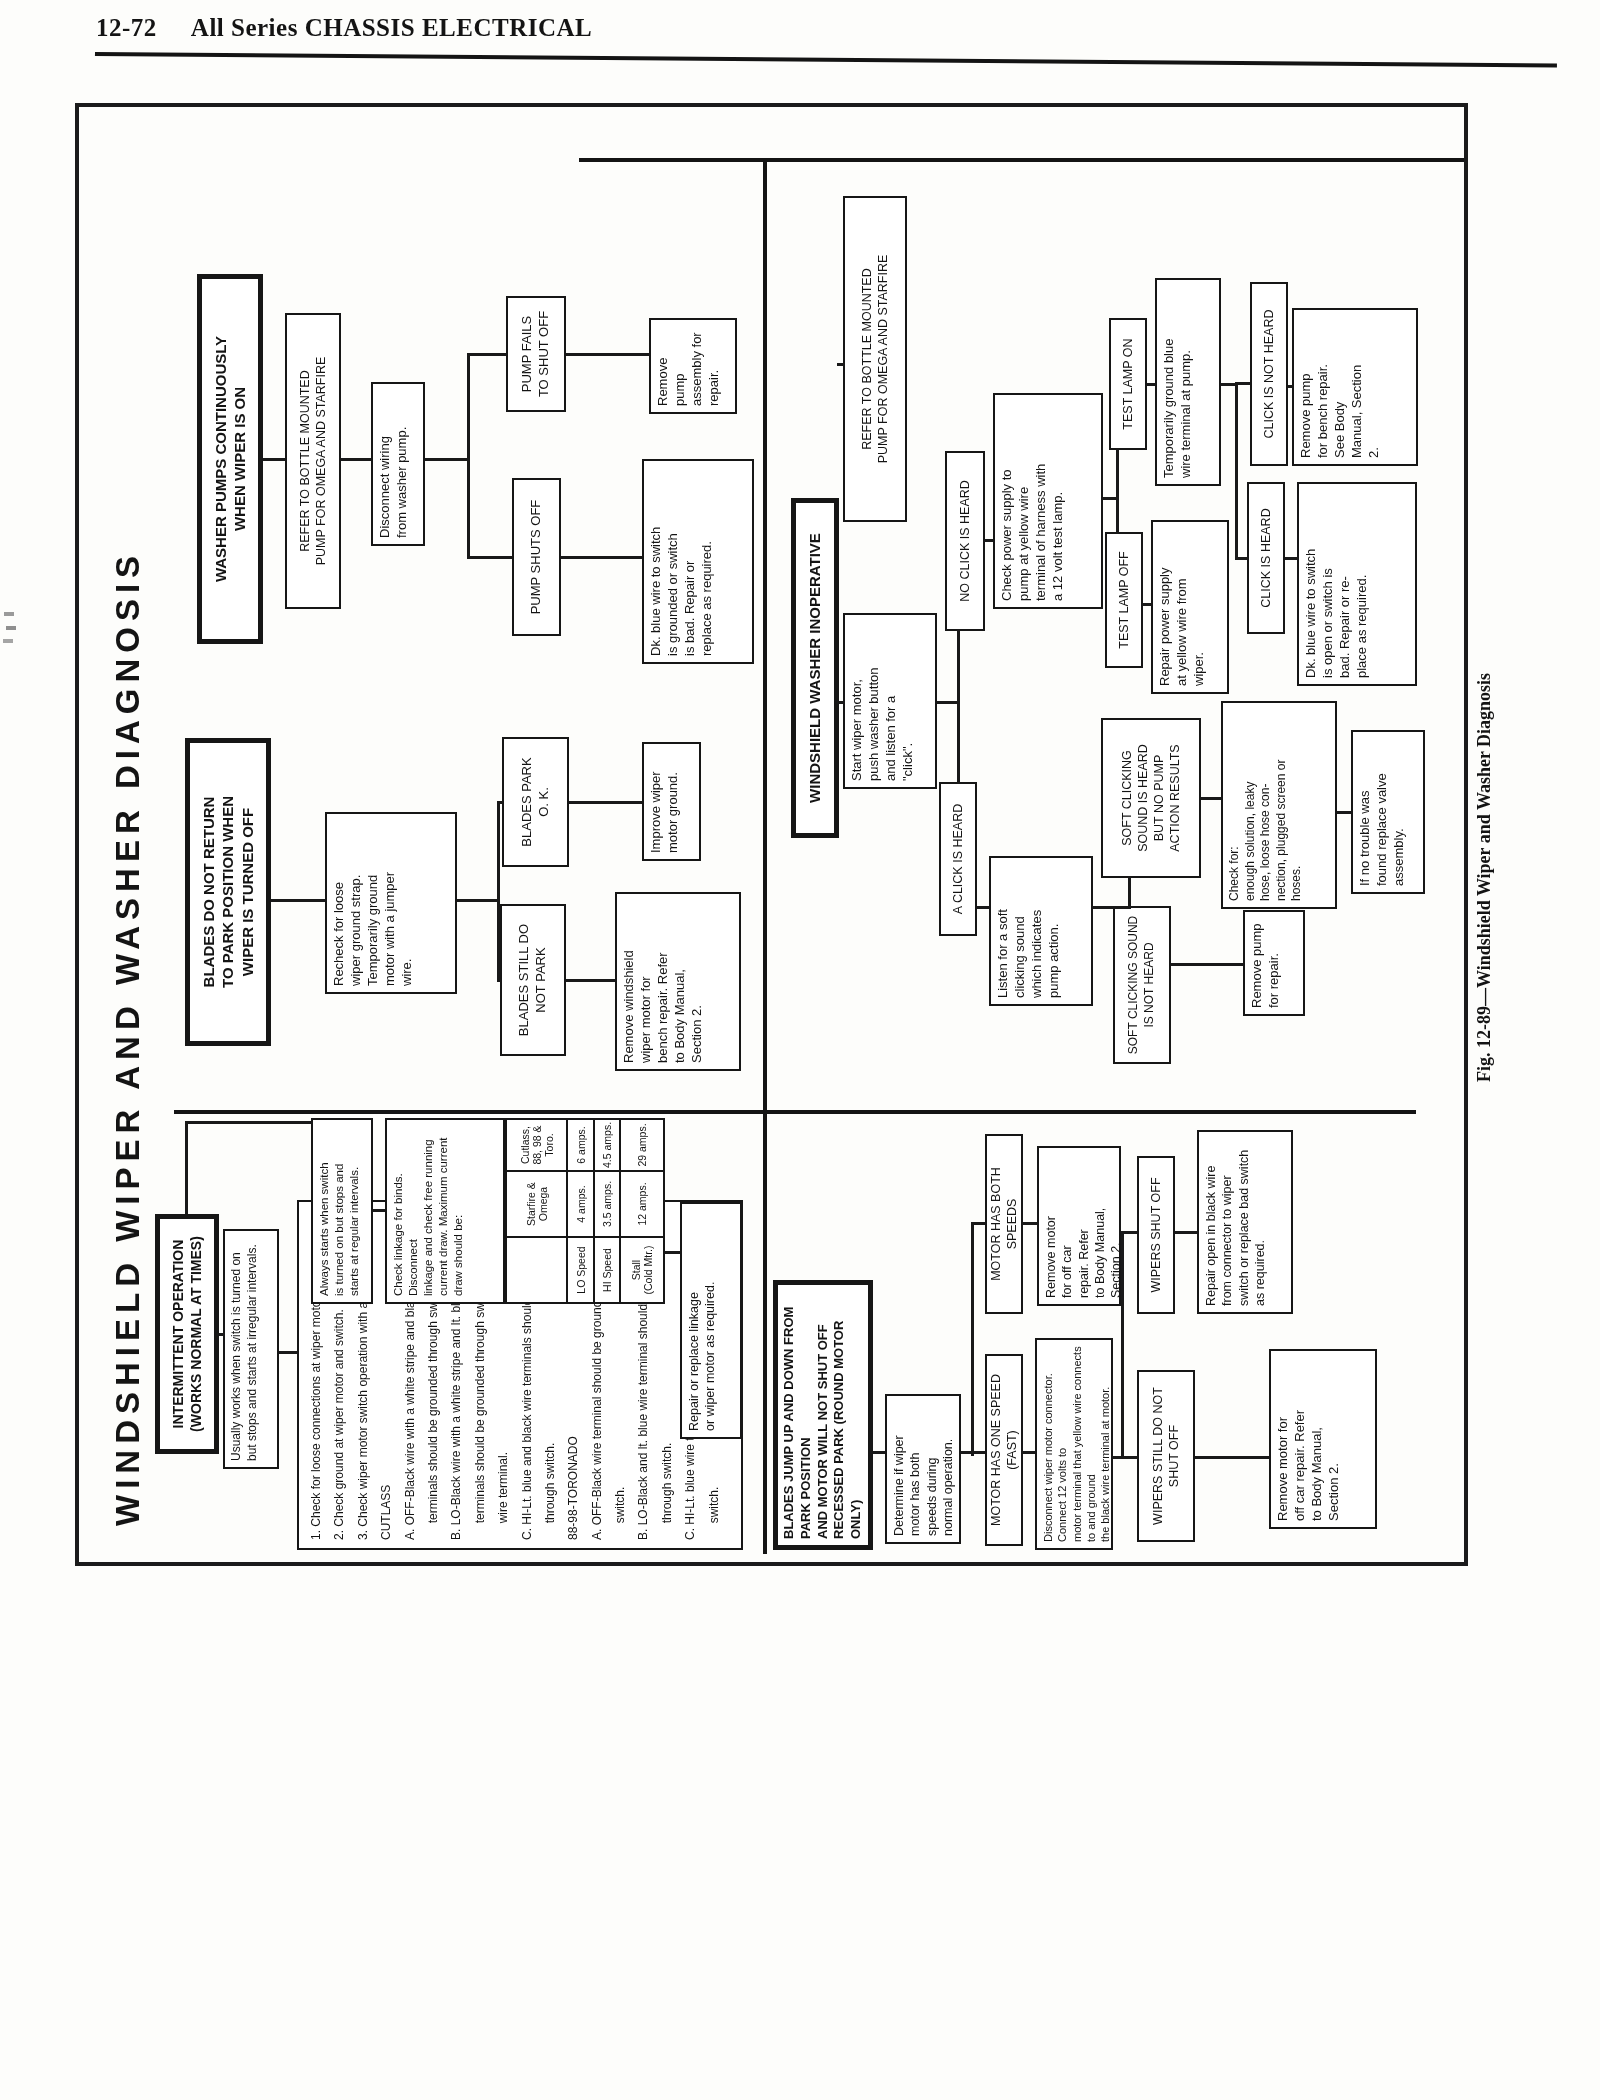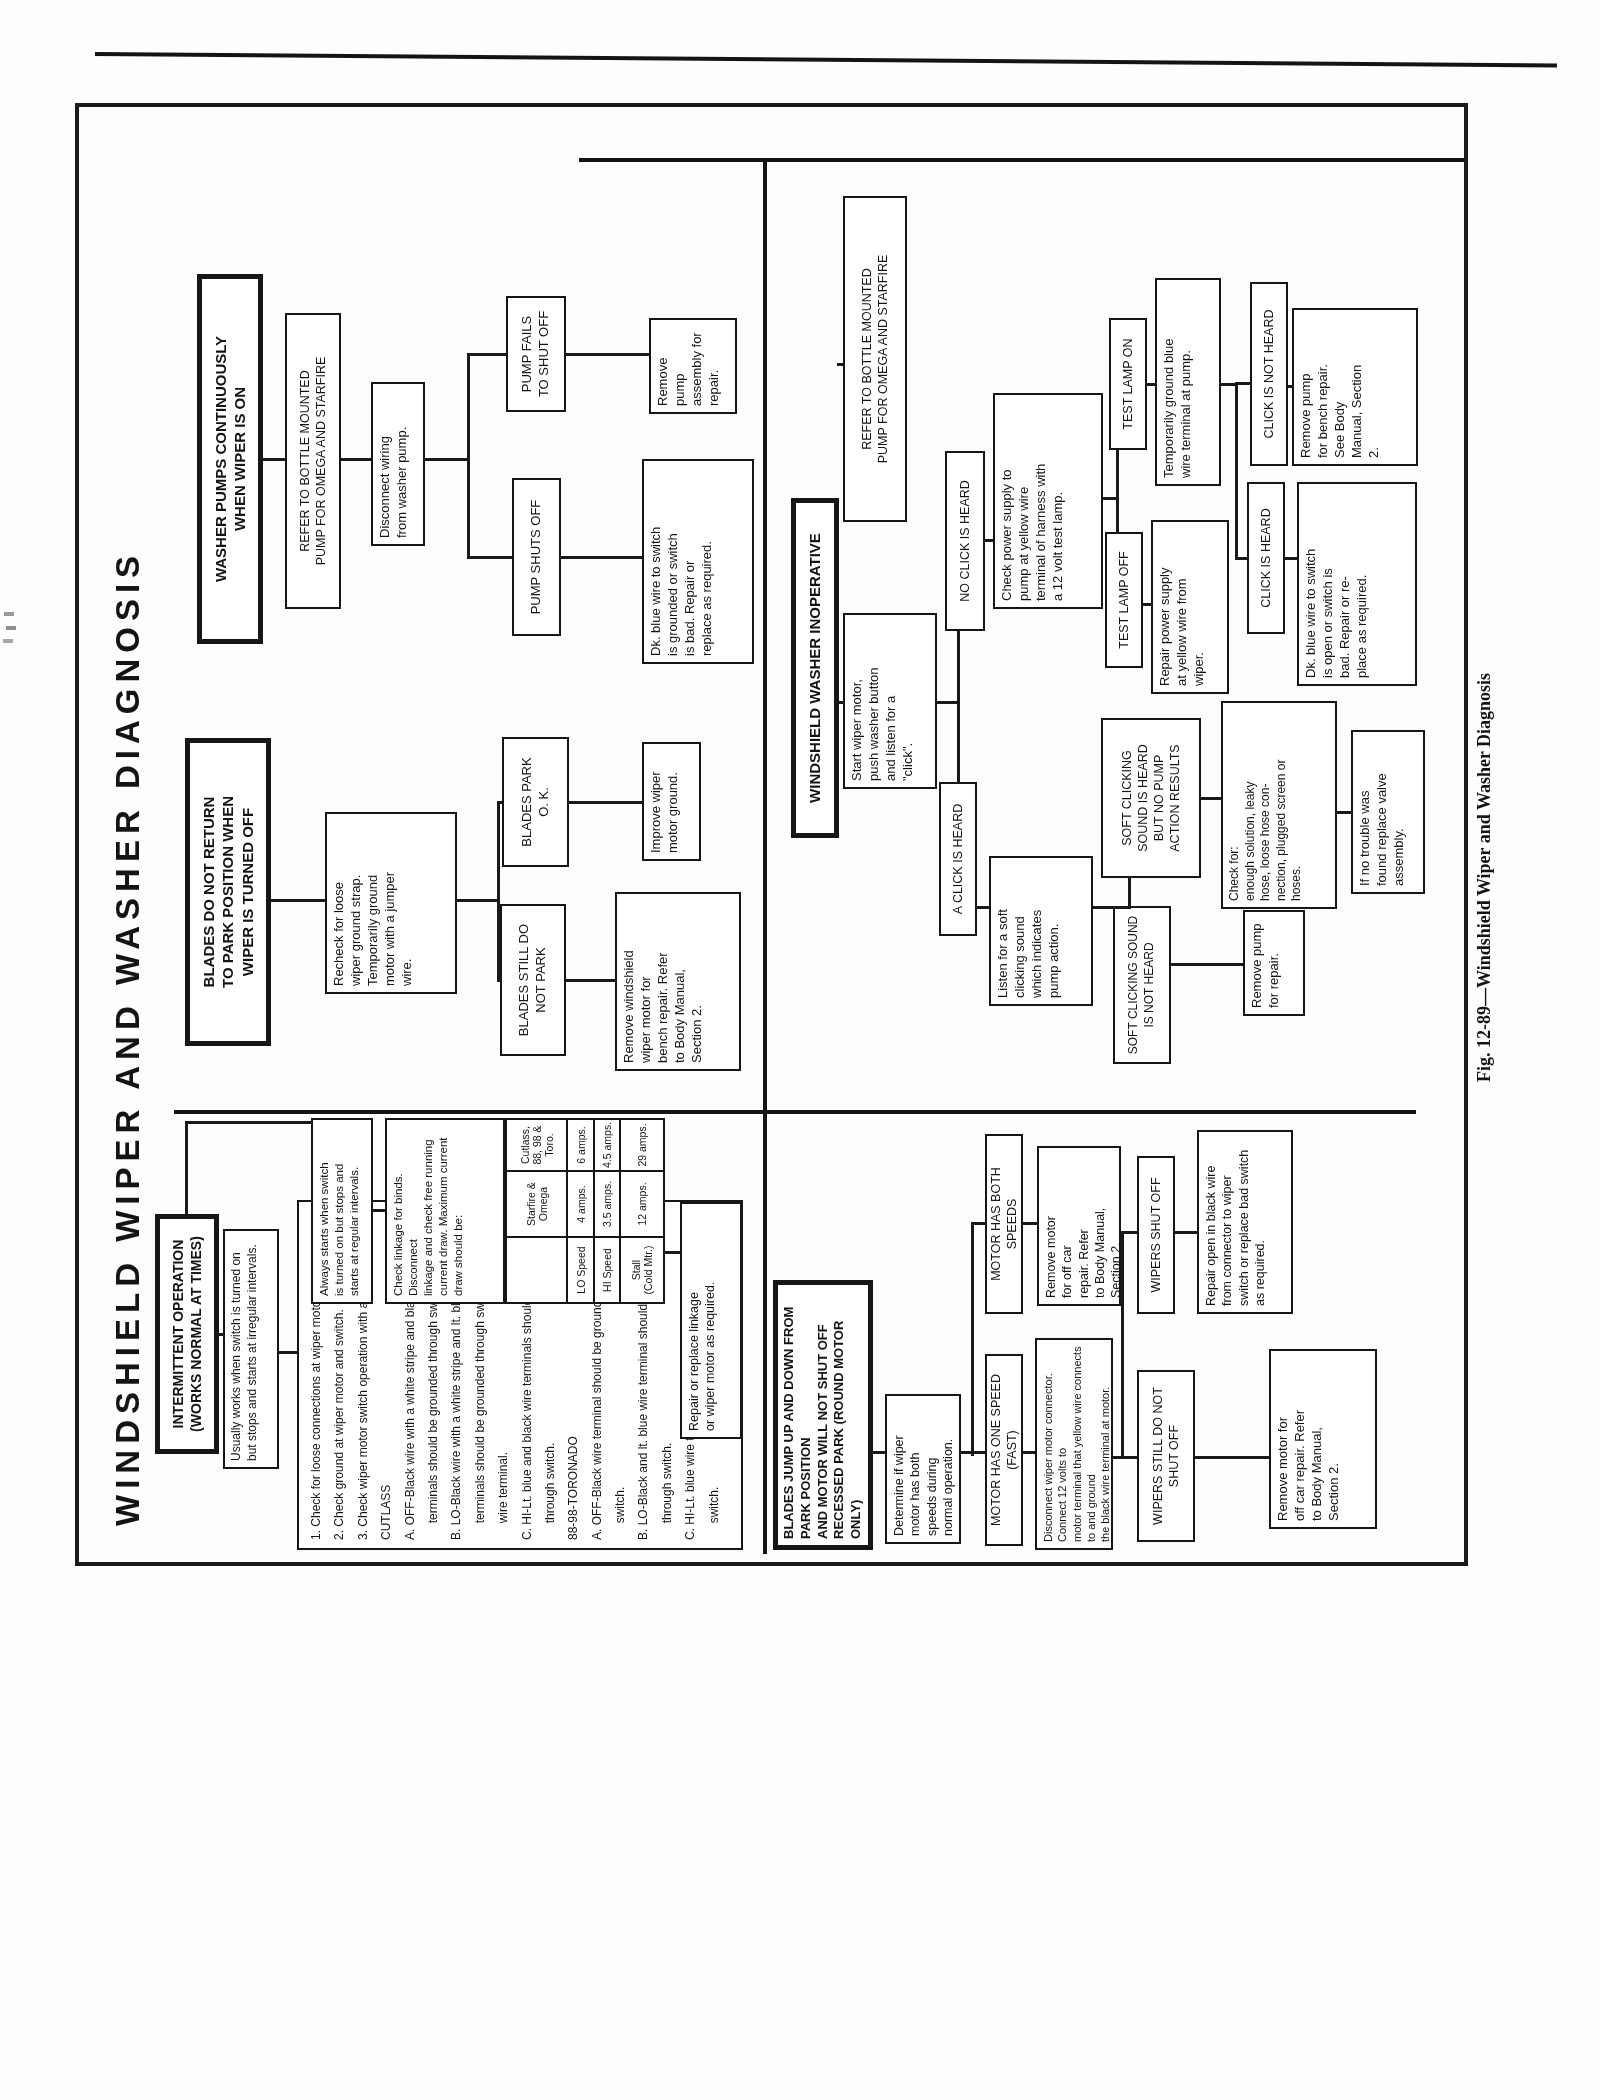--- a/index.html
+++ b/index.html
@@ -29,20 +29,23 @@
   .ctbl td{border:2px solid #161616;font-size:10.5px;line-height:1.15;padding:2px 1px;
            text-align:center;vertical-align:middle;font-family:"Liberation Sans",sans-serif;}
   .caption{position:absolute;left:1474px;top:1082px;transform-origin:0 0;transform:rotate(-90deg);
            font-family:"Liberation Serif",serif;font-weight:bold;font-size:18px;white-space:nowrap;}
 </style>
 </head>
 <body>
 
 <div class="page">
 
+  <div class="pghead">
+    <span class="num">12-72</span><span>All Series CHASSIS ELECTRICAL</span>
+  </div>
   <div class="hrule"></div>
   <div class="marks"></div>
 
   <div class="stage">
     <div class="land">
 
       <div class="t" style="left:28px;top:30px;">WINDSHIELD WIPER AND WASHER DIAGNOSIS</div>
 
       <div class="dv" style="left:440px;top:95px;width:4px;height:1242px;"></div>
       <div class="dv" style="left:0px;top:684px;width:1396px;height:4px;"></div>

